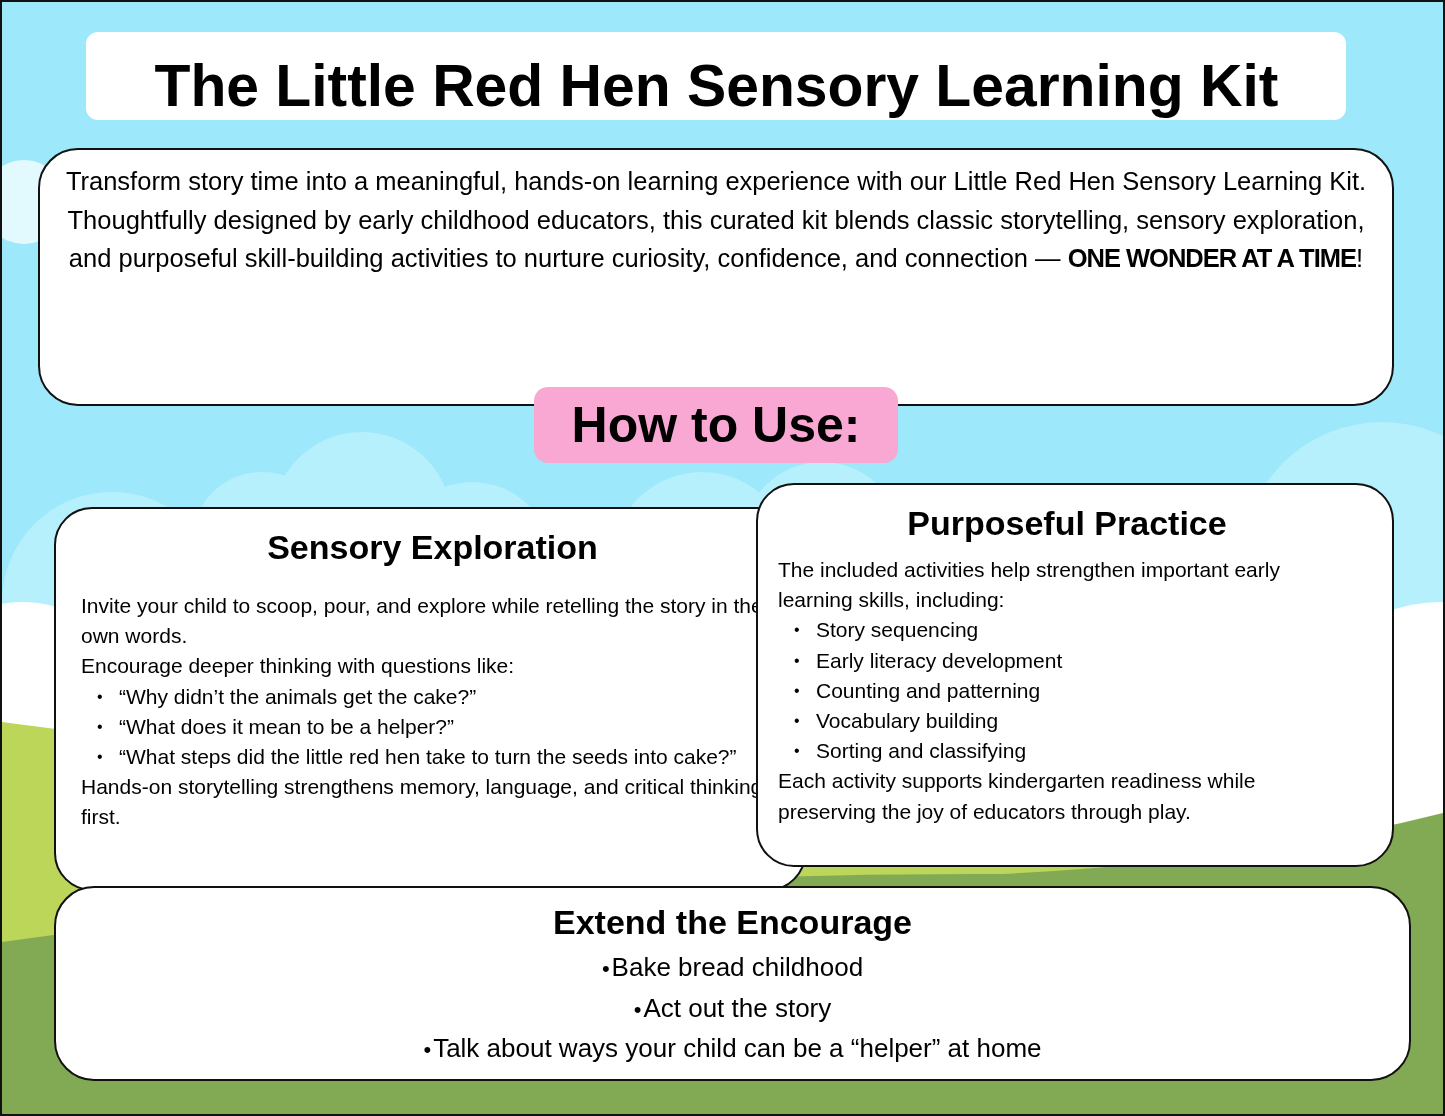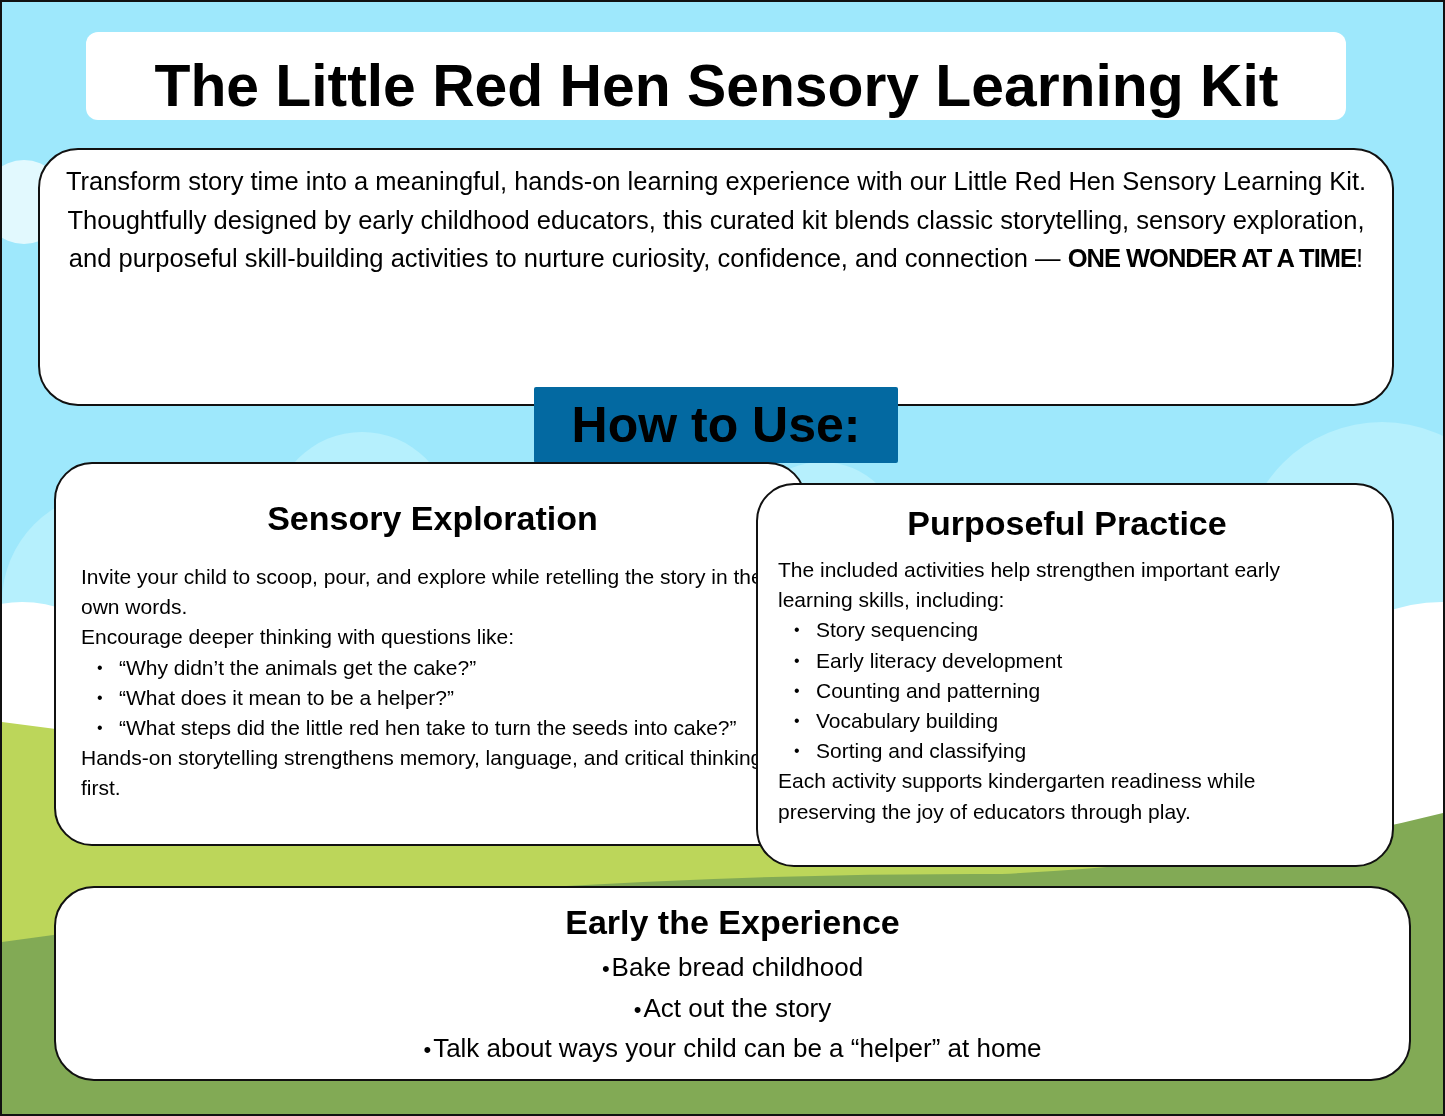--- a/index.html
+++ b/index.html
@@ -26,37 +26,37 @@
     .intro-box {
       position: absolute; left: 36px; top: 146px; width: 1356px; height: 258px;
       background: #fff; border: 2.5px solid #111; border-radius: 40px; box-sizing: border-box;
       z-index: 2; text-align: center; font-size: 25.5px; line-height: 38.5px;
       padding: 12px 14px 0 14px;
     }
     .intro-box p { margin: 0; }
     .intro-box b { font-weight: bold; letter-spacing: -1px; text-align: right; }
     .howto-box {
       position: absolute; left: 532px; top: 385px; width: 364px; height: 76px;
-      background: #0369a1; border-radius: 2px; z-index: 2;
+      background: #f9a8d4; border-radius: 14px; z-index: 2;
       display: flex; align-items: center; justify-content: center;
     }
     .howto-box h2 { margin: 0; font-size: 50px; font-weight: bold; }
     .card {
       position: absolute; background: #fff; border: 2.5px solid #111;
       border-radius: 38px; box-sizing: border-box; z-index: 2;
     }
     .card h3 { margin: 0; text-align: center; font-size: 34px; font-weight: bold; line-height: 40px; }
     .card .body { font-size: 21px; line-height: 30.2px; }
     .card .body p { margin: 0; }
     .card ul { margin: 0; padding: 0 0 0 38px; list-style: none; }
     .card ul li { position: relative; }
     .card ul li::before {
       content: "\2022"; position: absolute; left: -22px; top: 0; font-size: 16px;
     }
-    .card-left { left: 52px; top: 460px; width: 752px; height: 384px; padding: 34px 20px 0 25px; }
+    .card-left { left: 52px; top: 505px; width: 752px; height: 384px; padding: 18px 20px 0 25px; }
     .card-right { left: 754px; top: 481px; width: 638px; height: 384px; padding: 18px 36px 0 20px; }
     .card-bottom {
       left: 52px; top: 884px; width: 1357px; height: 195px; border-radius: 40px;
       padding: 14px 0 0 0; text-align: center;
     }
     .card-bottom h3 { line-height: 40px; }
     .card-bottom .items { margin-top: 6px; font-size: 26px; line-height: 38.5px; }
     .card-bottom .items div::before { content: "\2022"; font-size: 22px; margin-right: 2px; }
   </style>
 </head>
@@ -123,21 +123,21 @@
         <li>Early literacy development</li>
         <li>Counting and patterning</li>
         <li>Vocabulary building</li>
         <li>Sorting and classifying</li>
       </ul>
       <p>Each activity supports kindergarten readiness while preserving the joy of educators through play.</p>
     </div>
   </div>
 
   <div class="card card-bottom">
-    <h3>Early the Experience</h3>
+    <h3>Extend the Encourage</h3>
     <div class="items">
       <div>Bake bread childhood</div>
       <div>Act out the story</div>
       <div>Talk about ways your child can be a “helper” at home</div>
     </div>
   </div>
 
 </div>
 
 </body></html>

